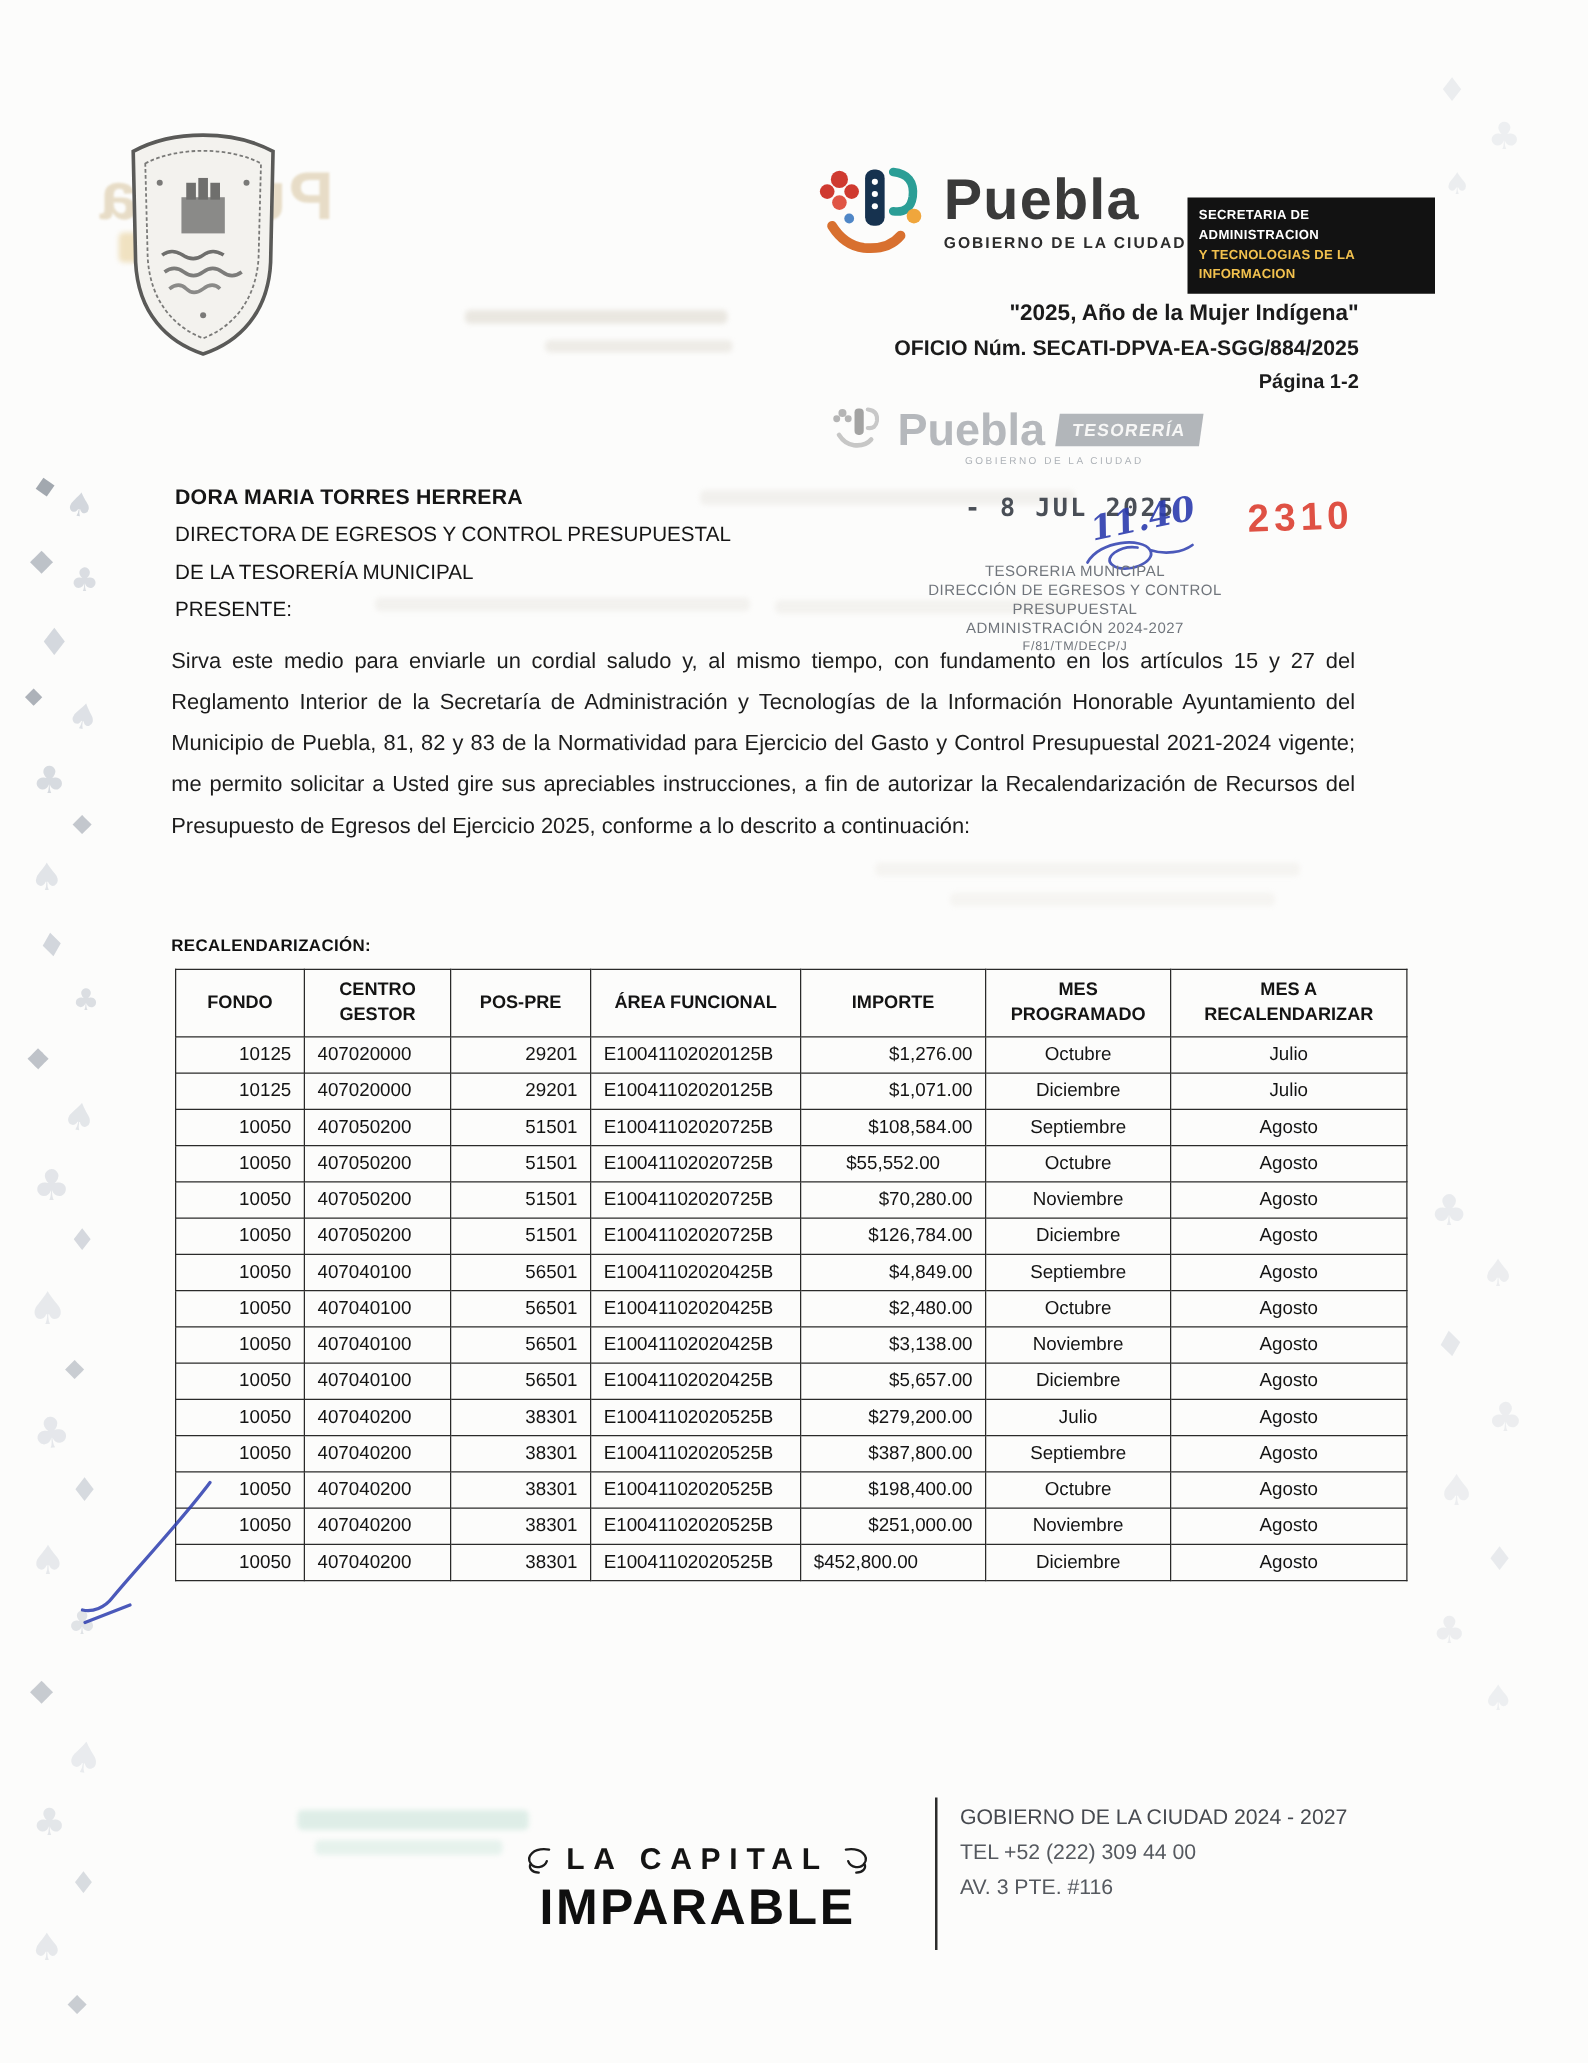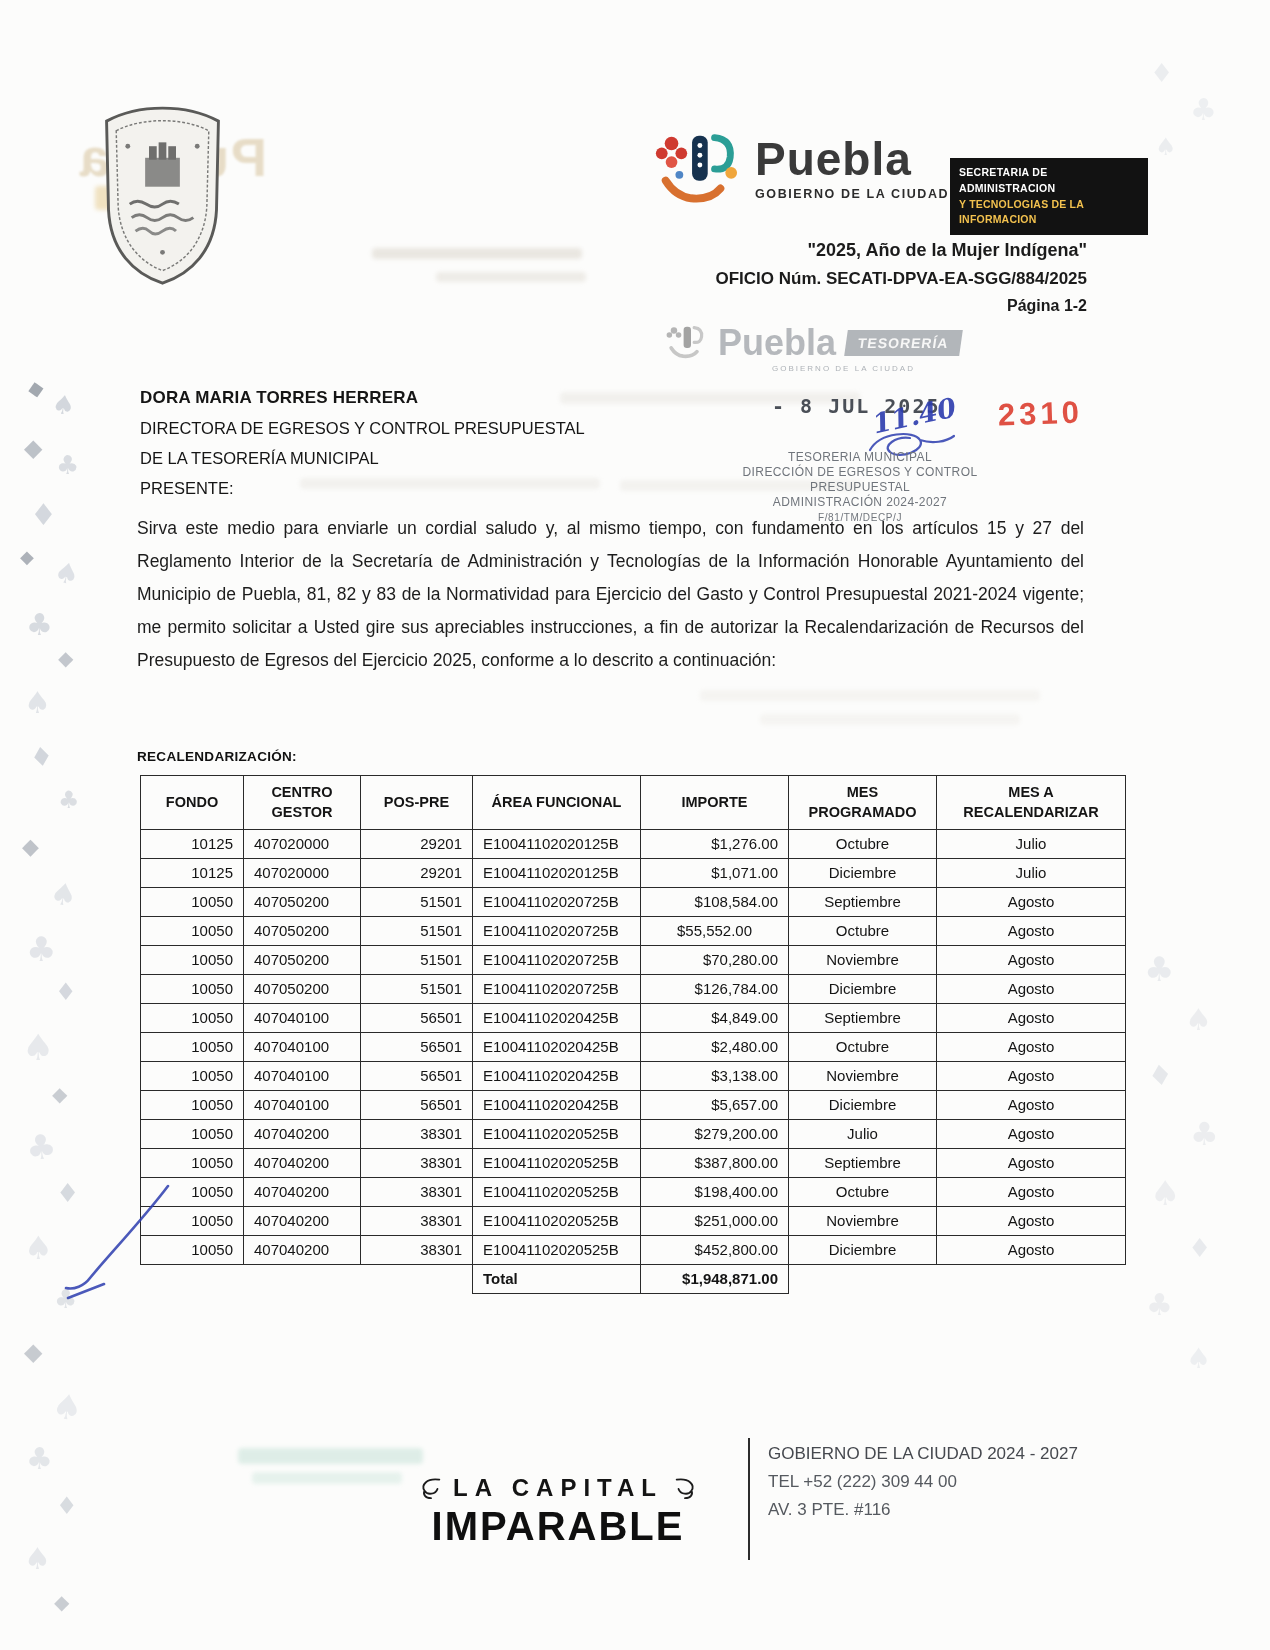--- a/index.html
+++ b/index.html
@@ -436,32 +436,23 @@
           <td style="text-align: left;">E10041102020525B</td>
           <td style="text-align: right;">$251,000.00</td>
           <td style="text-align: center;">Noviembre</td>
           <td style="text-align: center;">Agosto</td>
         </tr>
         <tr>
           <td style="text-align: right;">10050</td>
           <td style="text-align: left;">407040200</td>
           <td style="text-align: right;">38301</td>
           <td style="text-align: left;">E10041102020525B</td>
-          <td style="text-align: right;">$452,800.00</td>
+          <td style="">$452,800.00</td>
           <td style="text-align: center;">Diciembre</td>
           <td style="text-align: center;">Agosto</td>
-        </tr>
-        <tr>
-          <td class="noborder"></td>
-          <td class="noborder"></td>
-          <td class="noborder"></td>
-          <td class="total-cell" style="text-align: left;">Total</td>
-          <td class="total-cell" style="text-align: right;">$1,948,871.00</td>
-          <td class="noborder"></td>
-          <td class="noborder"></td>
         </tr>
       </tbody>
   </table>
 
   <svg class="pen-mark" width="140" height="140" viewBox="0 0 140 140">
     <path d="M108,16 C84,48 48,86 30,108 M30,108 C24,116 14,120 6,118 M8,128 L44,114" stroke="#2c3cae" stroke-width="2.6" fill="none" stroke-linecap="round" opacity="0.85"></path>
   </svg>
 
   <div class="footer-logo">
     <div class="cap-row">

